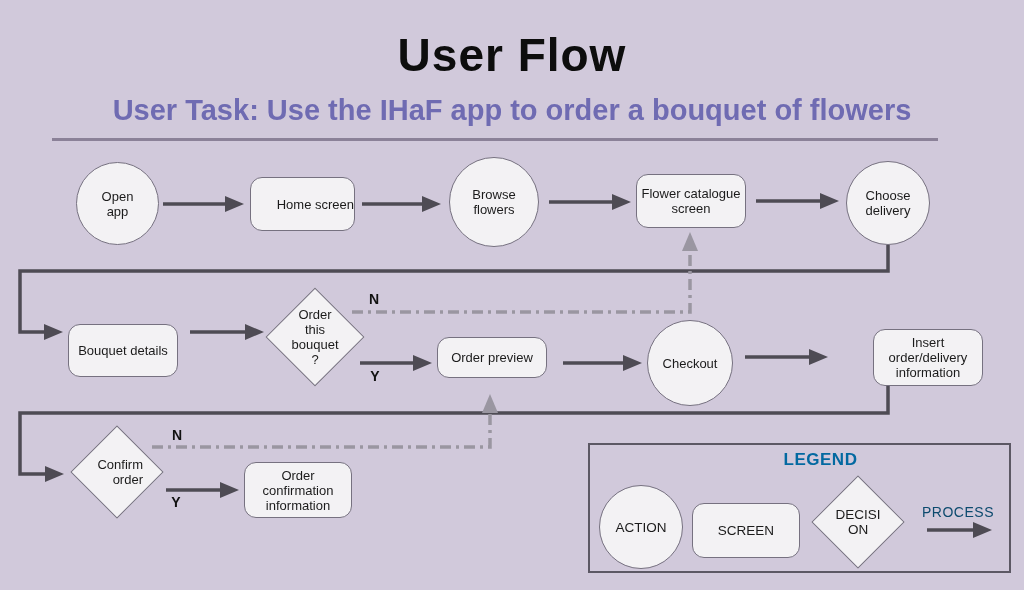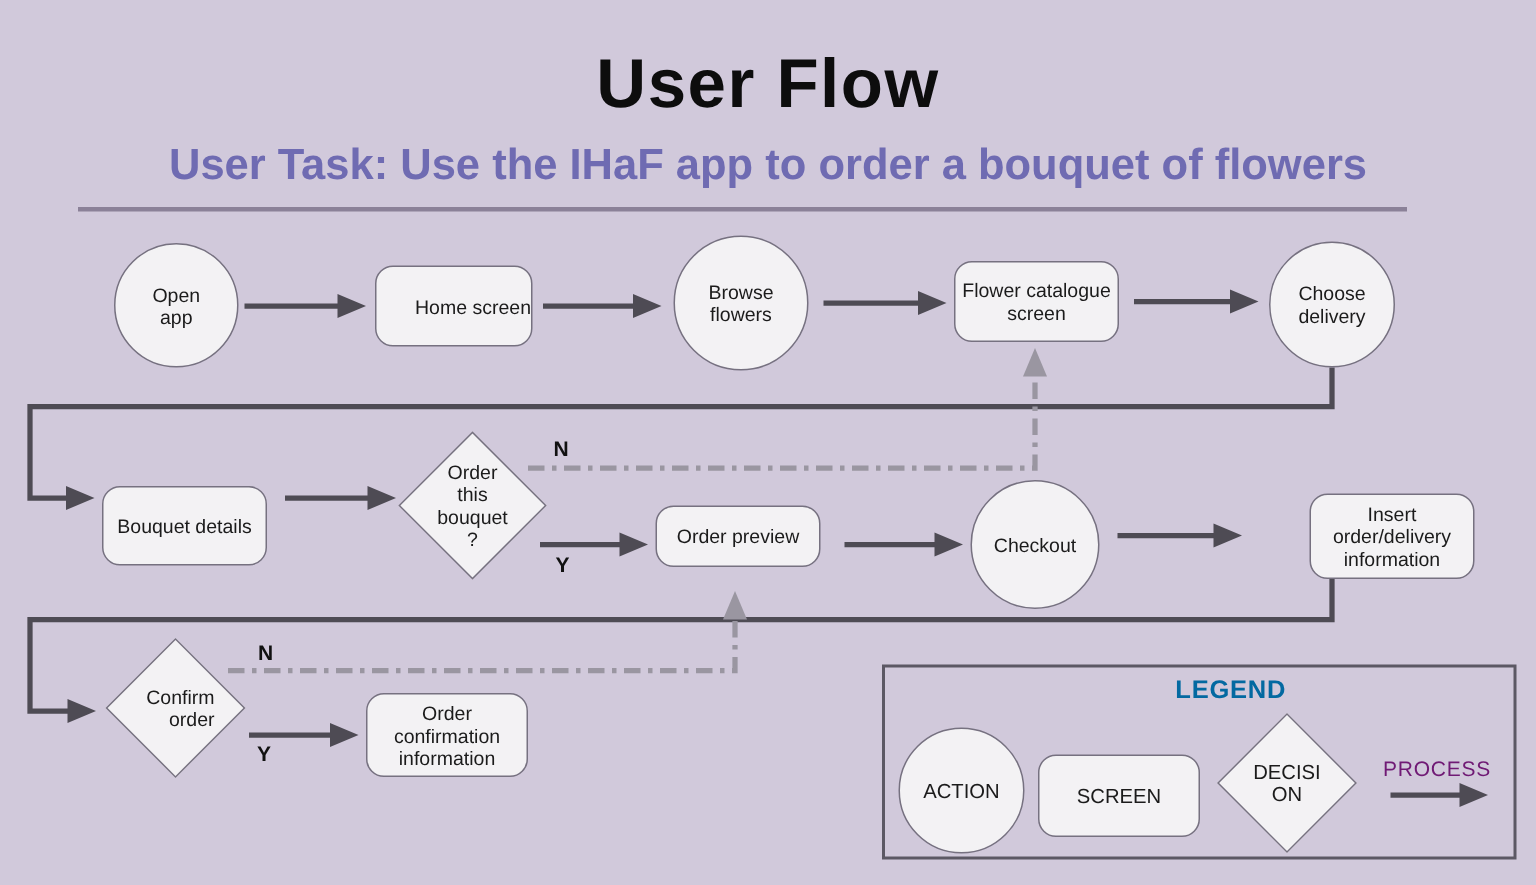--- a/index.html
+++ b/index.html
@@ -64,21 +64,21 @@
     border:2px solid #5c5864;box-sizing:border-box;
   }
   .legend-title{
     position:absolute;left:588px;top:450px;width:465px;text-align:center;
     font-size:17px;font-weight:700;color:#0369a1;letter-spacing:0.5px;
   }
   .legend-label{font-size:13.5px;}
   .break .node-label{width:50px;word-break:break-all;font-size:13.5px;}
   .process-label{
     position:absolute;left:916px;top:504px;width:84px;text-align:center;
-    font-size:14px;color:#701a75;letter-spacing:0.5px;
+    font-size:14px;color:#0c4a6e;letter-spacing:0.5px;
   }
 </style>
 </head>
 <body>
 
 <div id="canvas">
 
   <div class="page-title">User Flow</div>
   <div class="page-subtitle">User Task: Use the IHaF app to order a bouquet of flowers</div>
   <div class="divider"></div>

